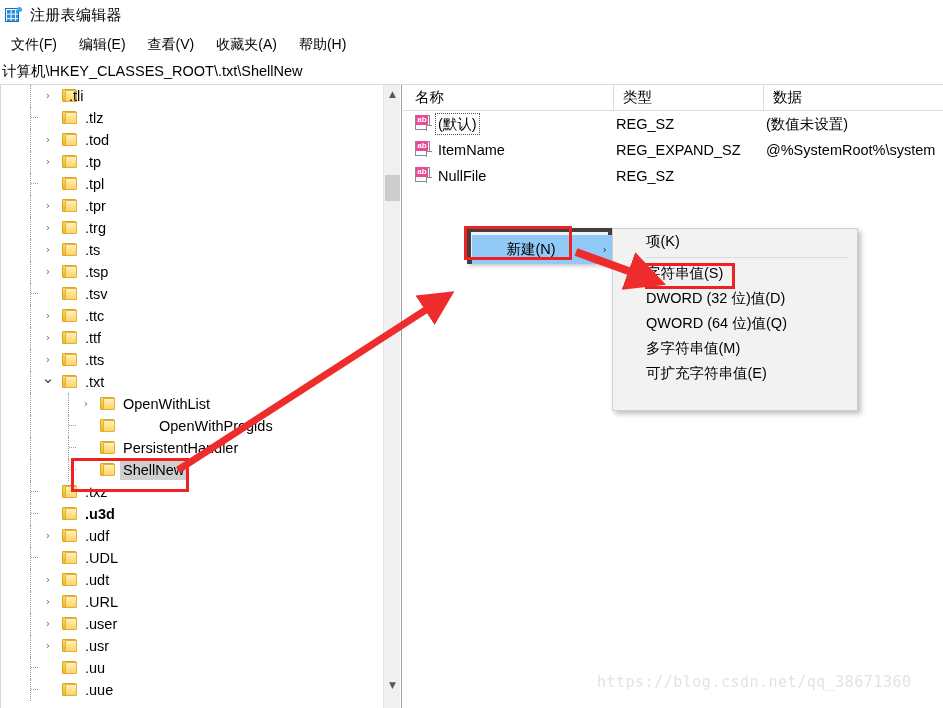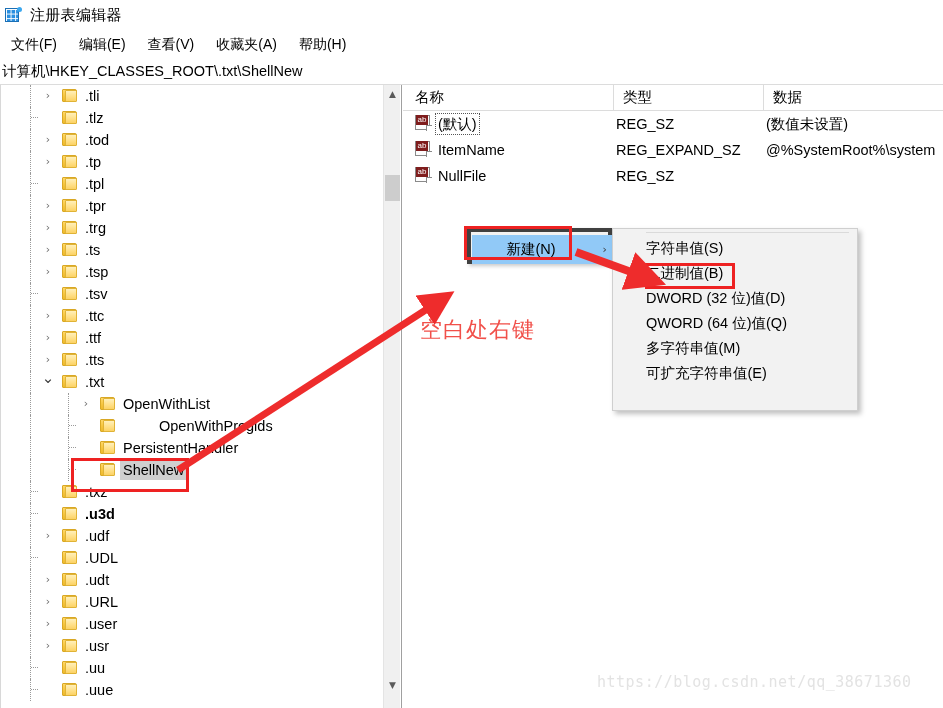--- a/index.html
+++ b/index.html
@@ -147,22 +147,22 @@
   }
   .abicon .page{
     position:absolute;left:0;top:0;width:15px;height:15px;background:#fdfdfd;
     border:1px solid #8a8a8a;box-sizing:border-box;
   }
   .abicon .corner{
     position:absolute;right:0;bottom:0;width:6px;height:6px;background:#ffffff;
     border-left:1px solid #8a8a8a;border-top:1px solid #8a8a8a;box-sizing:border-box;
   }
   .abicon .ab{
-    position:absolute;left:1px;top:0px;width:12px;height:10px;background:#7f1d1d;
-    color:#fff;font-size:8px;font-weight:normal;line-height:10px;text-align:center;
+    position:absolute;left:1px;top:0px;width:12px;height:10px;background:#ec4899;
+    color:#fff;font-size:8px;font-weight:bold;line-height:10px;text-align:center;
     font-family:"Liberation Sans",sans-serif;
   }
   .lname{
     position:absolute;left:33px;top:3px;font-size:14.5px;color:#000;line-height:20px;
     padding:0 2px;white-space:nowrap;
   }
   .lrow.focused .lname{outline:1px dotted #555;}
   .ltype{
     position:absolute;left:213px;top:3px;font-size:14.5px;color:#000;line-height:20px;
     white-space:nowrap;
@@ -257,21 +257,21 @@
 
     <div class="tree-pane">
       <div class="tree-list" id="tree-list">
           <div class="trow" style="top: 0px; position: absolute; left: 0px; width: 383px;">
             <div class="guide" style="left: 30px;"></div>
             <div class="chev" style="left: 41px;">›</div>
             <div class="folder" style="left: 62px;">
               <div class="back"></div>
               <div class="front"></div>
             </div>
-            <div class="tlabel" style="left: 82px;">.tli</div>
+            <div class="tlabel" style="left: 66px;">.tli</div>
           </div>
           <div class="trow" style="top: 22px; position: absolute; left: 0px; width: 383px;">
             <div class="guide" style="left: 30px;"></div>
             <div class="twig" style="left: 31px;"></div>
             <div class="folder" style="left: 62px;">
               <div class="back"></div>
               <div class="front"></div>
             </div>
             <div class="tlabel" style="left: 82px;">.tlz</div>
           </div>
@@ -563,34 +563,33 @@
   </div>
 
   <div class="ctx-parent">
     <div class="hl">
       <div class="hl-label">新建(N)</div>
       <div class="submenu-arrow">›</div>
     </div>
   </div>
 
   <div class="ctx-sub">
+    <div class="sub-item">项(K)</div>
     <div class="sub-sep"></div>
     <div class="sub-item">字符串值(S)</div>
-    <div class="sub-item">二进制值(B)</div>
     <div class="sub-item">DWORD (32 位)值(D)</div>
     <div class="sub-item">QWORD (64 位)值(Q)</div>
     <div class="sub-item">多字符串值(M)</div>
     <div class="sub-item">可扩充字符串值(E)</div>
   </div>
 
   <div class="anno-box box-shellnew"></div>
   <div class="anno-box box-new"></div>
   <div class="anno-box box-string"></div>
 
-  <div class="anno-text">空白处右键</div>
 
   <svg class="anno-svg" viewBox="0 0 943 708">
     <defs>
       <marker id="ah" markerWidth="5" markerHeight="5" refX="2.2" refY="2.5" orient="auto">
         <path d="M0,0 L5,2.5 L0,5 z" fill="#ee2c2c"></path>
       </marker>
     </defs>
     <line x1="178" y1="470" x2="438" y2="302" stroke="#ee2c2c" stroke-width="7" marker-end="url(#ah)"></line>
     <line x1="576" y1="252" x2="645" y2="277" stroke="#ee2c2c" stroke-width="8" marker-end="url(#ah)"></line>
   </svg>

